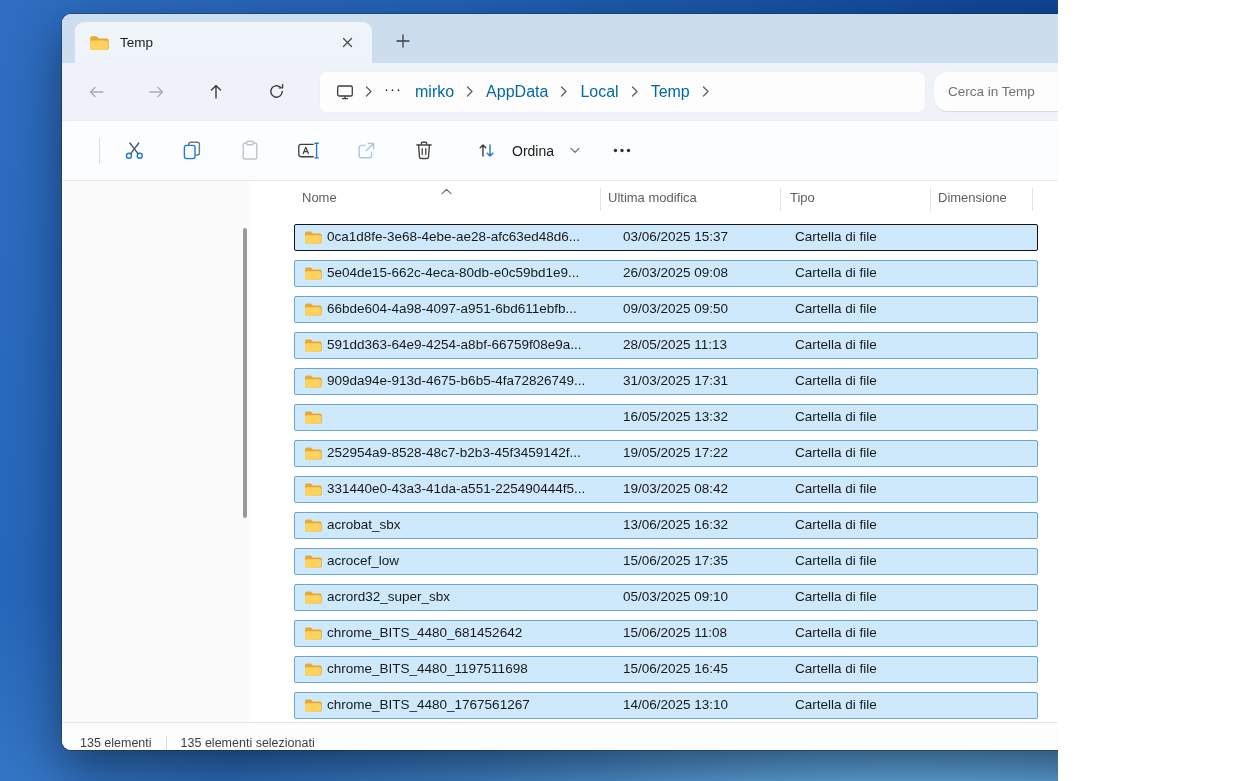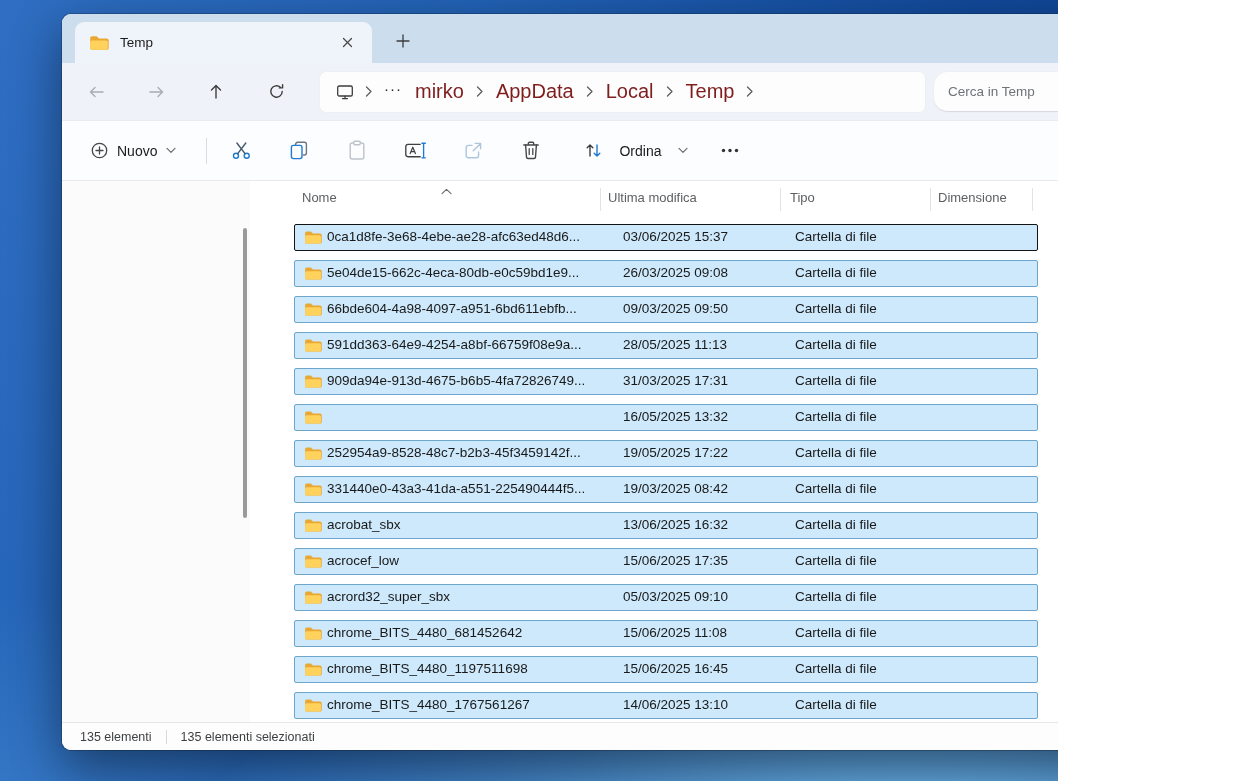--- a/index.html
+++ b/index.html
@@ -35,21 +35,21 @@
   .wbtn { width:44px; height:49px; display:flex; align-items:center; justify-content:center; }
 
   
   .navbar { height:57px; background:#eff3f9; display:flex; align-items:center;
     padding-left:16px; flex:0 0 auto; }
   .navbtn { width:36px; height:36px; display:flex; align-items:center; justify-content:center;
     border-radius:5px; margin-right:24px; flex:0 0 auto; }
   .navbtn:last-of-type { margin-right:0; }
   .breadcrumb { margin-left:2px; width:605px; height:40px; background:#fdfdfd;
     border-radius:6px; display:flex; align-items:center; padding:0 10px; box-shadow:0 0 0 1px #eceff3; }
-  .crumb { font-size:20px; color:#7f1d1d; padding:4px 7px; border-radius:4px; }
+  .crumb { font-size:16px; color:#0369a1; padding:4px 7px; border-radius:4px; }
   .crumb-sep { display:flex; align-items:center; padding:0 5px; }
   .crumb-dots { font-size:15px; color:#1f1f1f; letter-spacing:1px; padding:0 6px 6px 6px; }
   .searchbox { margin-left:9px; width:237px; height:40px; background:#fdfdfd; border-radius:14px;
     display:flex; align-items:center; padding:0 12px 0 14px; box-shadow:0 0 0 1px #eceff3;
     border-bottom:1px solid #d8dbdf; }
   .searchbox input { flex:1; border:none; outline:none; background:transparent;
     font-size:13.5px; color:#1b1b1b; font-family:inherit; }
   .searchbox input::placeholder { color:#6e7378; }
 
   
@@ -92,21 +92,21 @@
   .row .c-name { left:32px; }
   .row .c-mod  { left:328px; }
   .row .c-type { left:500px; }
 
   .vtrack { position:absolute; top:0; bottom:0; right:10px; width:22px; background:#f5f6f8; }
   .vthumb { position:absolute; top:17px; right:19px; width:5px; height:54px;
     background:#8d8d8d; border-radius:3px; }
 
   
   .statusbar { height:28px; background:#fdfdfd; border-top:1px solid #e7e7e7;
-    display:flex; align-items:center; padding:0 12px 0 18px; flex:0 0 auto; }
+    display:flex; align-items:flex-end; padding:0 12px 0 18px; flex:0 0 auto; }
   .status-text { font-size:12.5px; color:#3c3f42; }
   .status-div { width:1px; height:14px; background:#d9d9d9; margin:0 14px; }
   .status-right { margin-left:auto; display:flex; gap:5px; }
   .view-toggle { width:24px; height:21px; border-radius:4px; display:flex;
     align-items:center; justify-content:center; border:1px solid transparent; }
   .view-toggle.active { background:#dcecf9; border-color:#64a6d8; }
 </style>
 </head>
 <body>
 
@@ -219,34 +219,20 @@
         <span style="display:flex">
           <svg width="16" height="16" viewBox="0 0 16 16">
               <circle cx="6.4" cy="6.4" r="4.6" stroke="#45484c" stroke-width="1.3" fill="none"></circle>
               <path d="M10 10l4.2 4.2" stroke="#45484c" stroke-width="1.3" stroke-linecap="round"></path>
             </svg>
         </span>
       </div>
     </div>
 
     <div class="toolbar">
-      <div class="tb-nuovo">
-        <span style="display:flex">
-          <svg width="17" height="17" viewBox="0 0 17 17">
-              <circle cx="8.5" cy="8.5" r="7.2" stroke="#474747" stroke-width="1.3" fill="none"></circle>
-              <path d="M8.5 5v7M5 8.5h7" stroke="#474747" stroke-width="1.3" stroke-linecap="round"></path>
-            </svg>
-        </span>
-        <span class="lbl">Nuovo</span>
-        <span style="display:flex">
-          <svg width="10" height="7" viewBox="0 0 10 7">
-              <path d="M1 1.3l4 4 4-4" stroke="#6a6a6a" stroke-width="1.2" fill="none" stroke-linecap="round" stroke-linejoin="round"></path>
-            </svg>
-        </span>
-      </div>
       <div class="tb-divider"></div>
 
       <div class="tb-icon">
         <svg width="21" height="21" viewBox="0 0 21 21">
           <circle cx="5" cy="15.7" r="2.5" stroke="#1f7ad0" stroke-width="1.4" fill="none"></circle>
           <circle cx="15.7" cy="15.7" r="2.5" stroke="#1f7ad0" stroke-width="1.4" fill="none"></circle>
           <path d="M6.7 13.7L14.8 3M14 13.7L5.9 3" stroke="#41586e" stroke-width="1.4" stroke-linecap="round"></path>
         </svg>
       </div>
       <div class="tb-icon">

